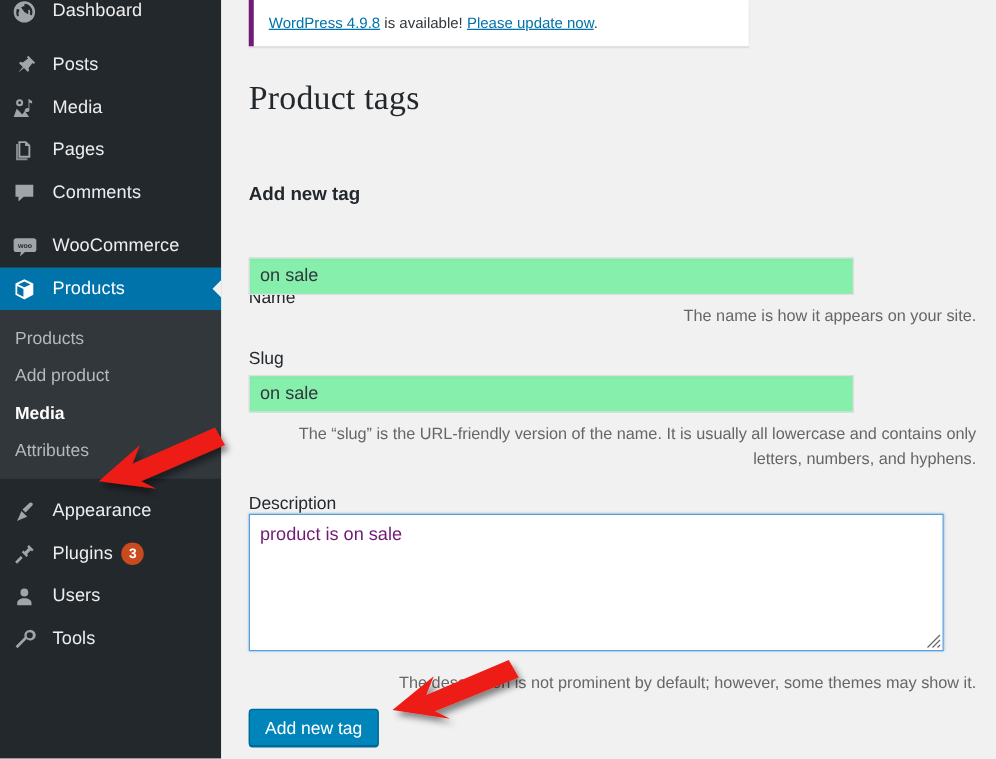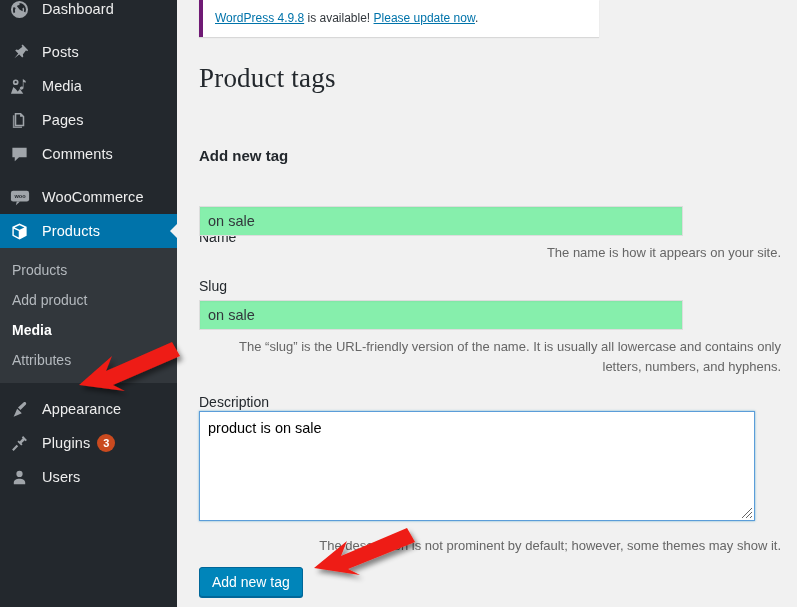--- a/index.html
+++ b/index.html
@@ -184,21 +184,21 @@
     position: absolute;
     left: 22px; top: 411px;
     width: 556px;
     height: 110px;
     padding: 6px 8px;
     border: 1px solid #5b9dd9;
     box-shadow: 0 0 2px rgba(30,140,190,.6);
     background: #fff;
     font-family: "Liberation Sans", sans-serif;
     font-size: 14.5px;
-    color: #000000;
+    color: #701a75;
     resize: none;
     outline: none;
     overflow: hidden;
     line-height: 1.4;
   }
   #desc-grip {
     position: absolute;
     left: 564px; top: 507px;
     width: 12px; height: 12px;
     pointer-events: none;
@@ -341,20 +341,28 @@
 
     <div class="menu-item">
       <span class="mi-icon">
         <svg width="19" height="19" viewBox="0 0 20 20" fill="currentColor">
             <path d="M10 3a3.3 3.3 0 100 6.6A3.3 3.3 0 0010 3zm0 8.2c-3.3 0-6 1.7-6 3.8v2h12v-2c0-2.1-2.7-3.8-6-3.8z"></path>
           </svg>
       </span>
       <span class="mi-label">Users</span>
     </div>
 
+    <div class="menu-item">
+      <span class="mi-icon">
+        <svg width="19" height="19" viewBox="0 0 20 20" fill="currentColor">
+            <path d="M14.5 2a4.5 4.5 0 00-4.2 6.1L2.6 15.8l1.6 1.6 7.7-7.7A4.5 4.5 0 1014.5 2zm0 1.9a2.6 2.6 0 110 5.2 2.6 2.6 0 010-5.2z"></path>
+          </svg>
+      </span>
+      <span class="mi-label">Tools</span>
+    </div>
 
   </div>
 
   <div id="main">
 
     <div id="notice">
       <a href="#">WordPress 4.9.8</a><span> is available! </span><a href="#">Please update now</a><span>.</span>
     </div>
 
     <h1 id="page-title">Product tags</h1>

